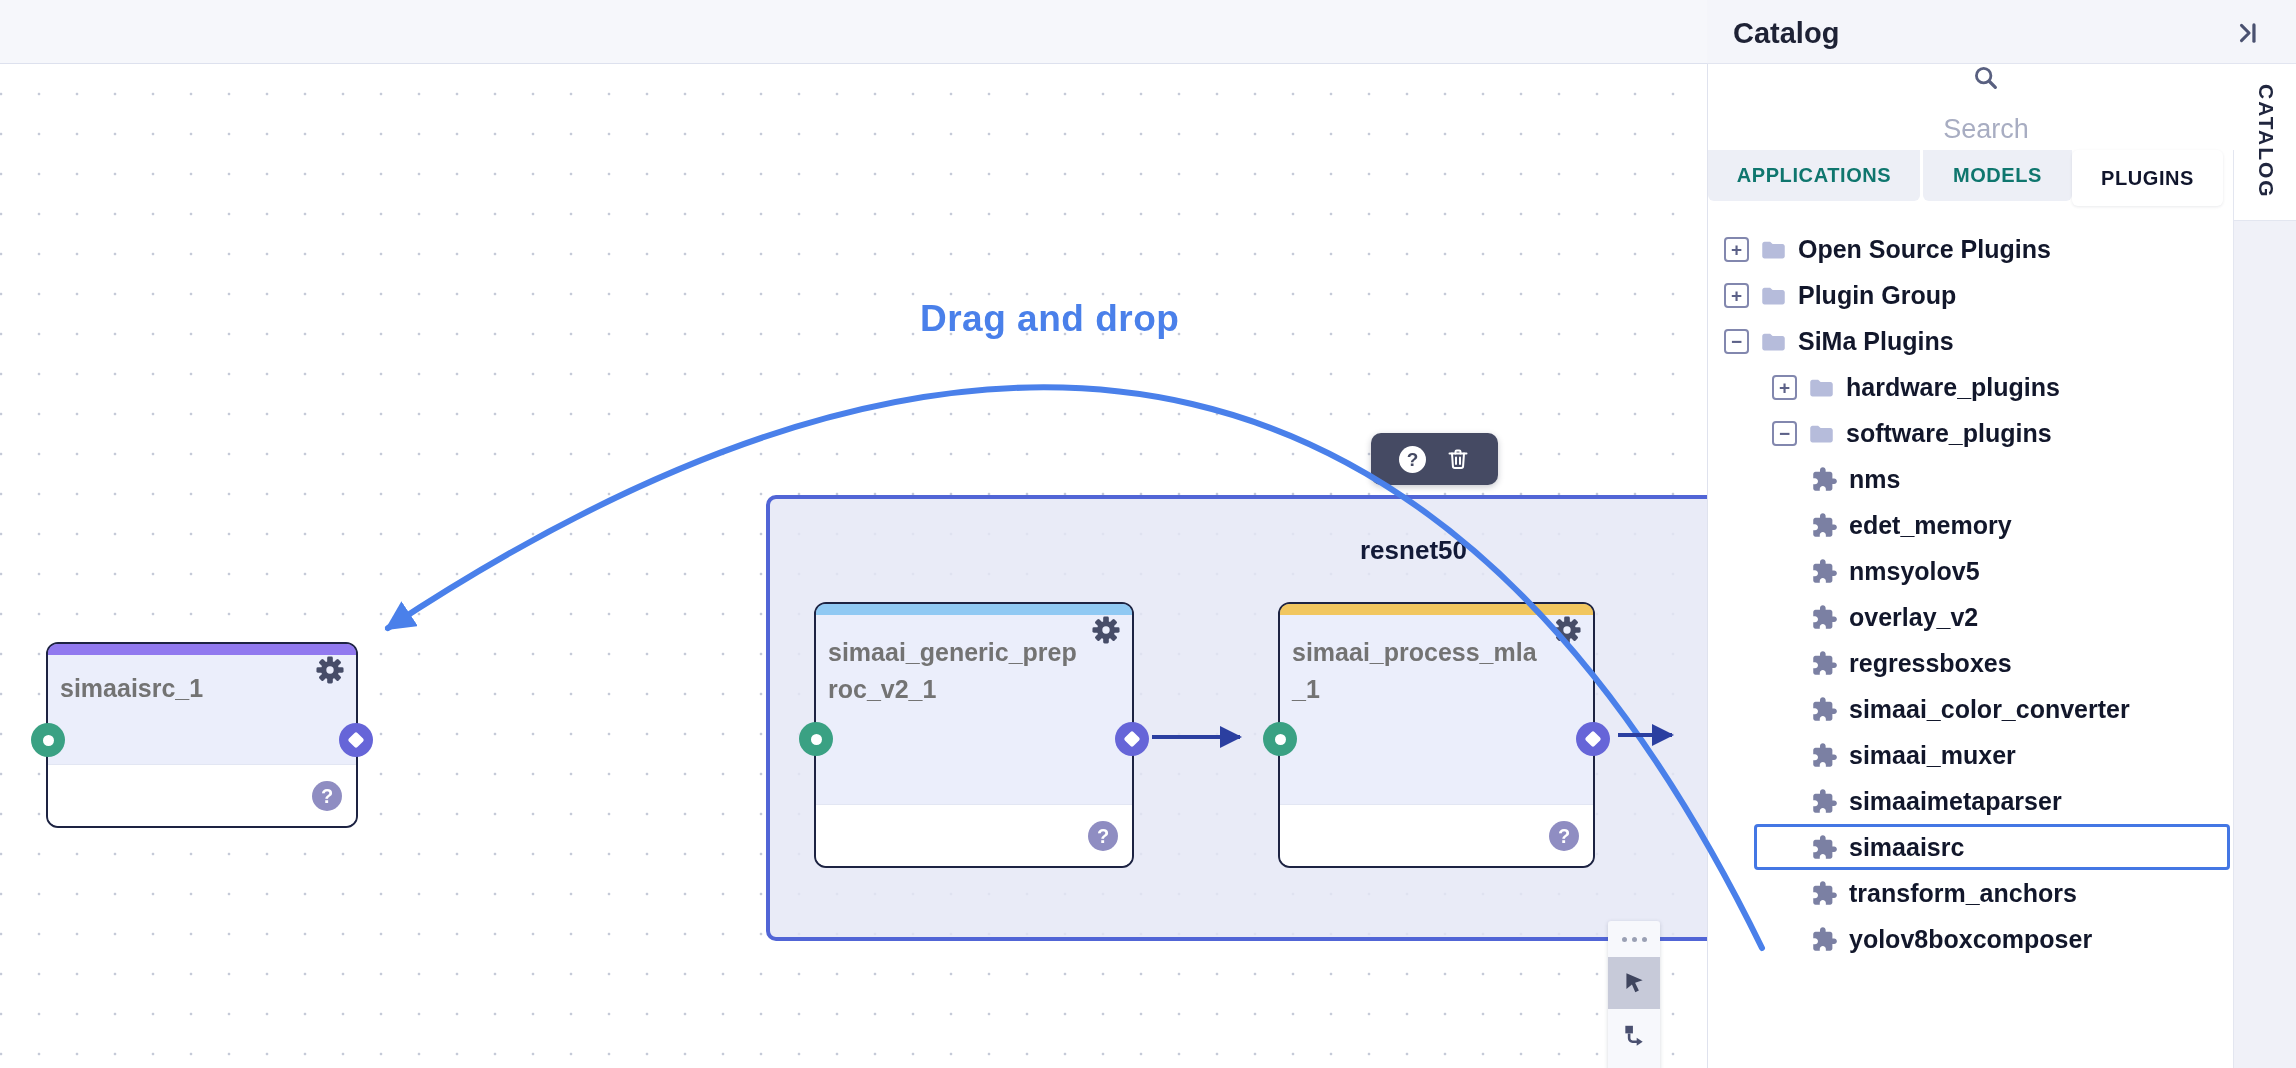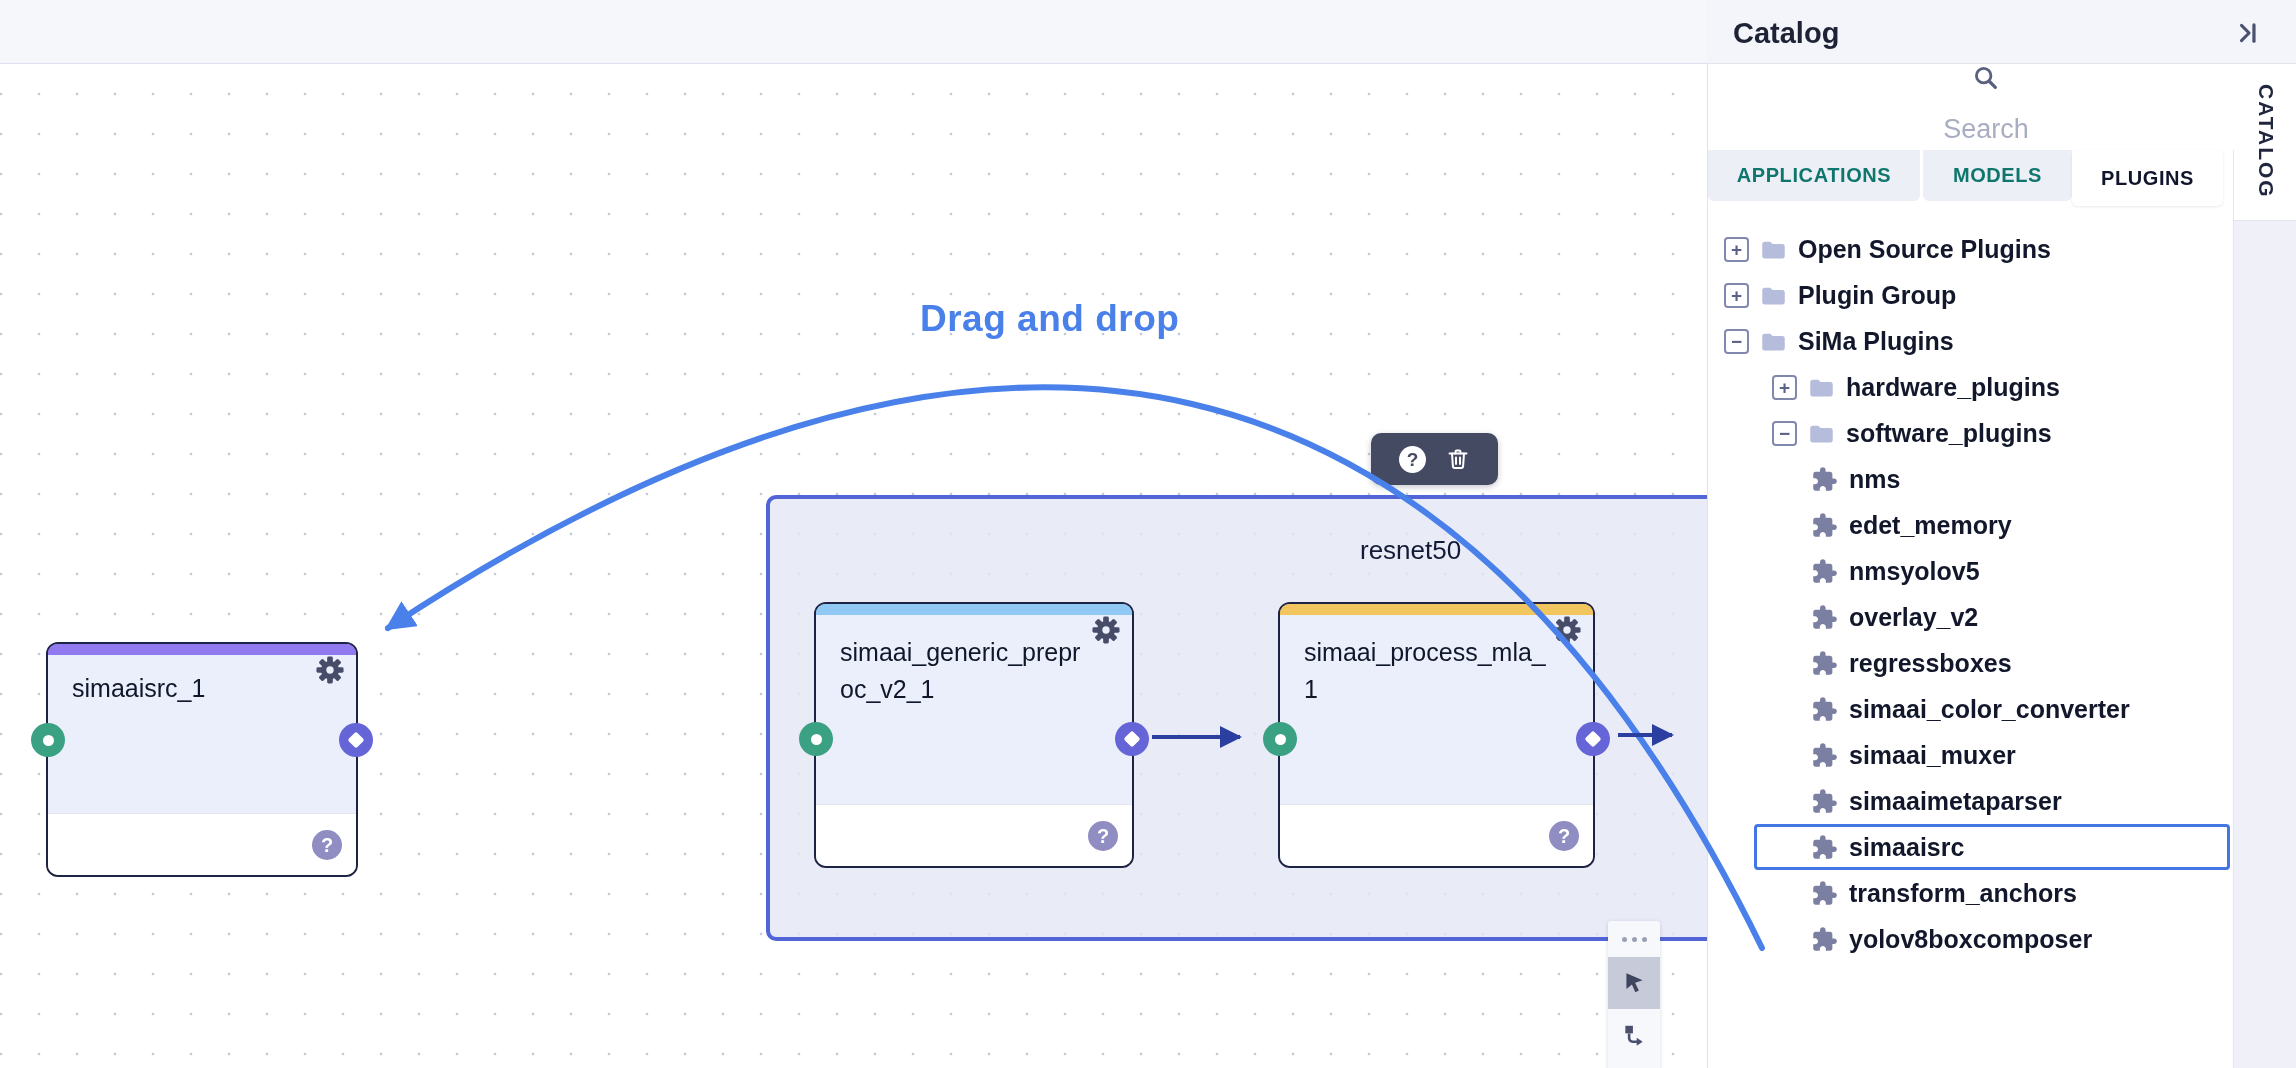--- a/index.html
+++ b/index.html
@@ -19,32 +19,32 @@
   }
 
   
   .group {
     position:absolute; left:766px; top:495px; width:960px; height:446px;
     background:rgba(228,231,245,0.82);
     border:4px solid #5165d6; border-radius:10px; z-index:10;
   }
   .group-title {
     position:absolute; left:590px; top:36px;
-    font-size:26px; font-weight:400; color:#131a38;
+    font-size:26px; font-weight:700; color:#131a38;
   }
 
   
   .node {
     position:absolute; background:#ebeefb; border:2px solid #1d2342;
     border-radius:12px; z-index:20; overflow:visible;
   }
   .node-strip { position:absolute; left:0; top:0; right:0; height:11px; border-radius:9px 9px 0 0; }
   .node-title {
-    position:absolute; left:24px; top:30px; right:46px;
-    font-size:25px; font-weight:400; color:#0f172a; line-height:37px;
+    position:absolute; left:12px; top:30px; right:46px;
+    font-size:25px; font-weight:700; color:#737373; line-height:37px;
     word-break:break-all;
   }
   .node-bottom {
     position:absolute; left:0; right:0; bottom:0; height:62px;
     background:#ffffff; border-top:1px solid #e2e6f3; border-radius:0 0 10px 10px;
   }
   .gear { position:absolute; top:10px; right:10px; width:32px; height:32px; }
   .qbadge {
     position:absolute; right:14px; bottom:15px; width:30px; height:30px;
     background:#8f8dc2; border-radius:50%; color:#fff; font-weight:800;
@@ -162,21 +162,21 @@
 </head>
 <body>
 
 <div class="canvas">
   <div class="topbar"></div>
 
   <div class="group">
     <div class="group-title">resnet50</div>
   </div>
 
-  <div class="node" style="left:46px; top:642px; width:312px; height:235px;">
+  <div class="node" style="left:46px; top:642px; width:312px; height:186px;">
     <div class="node-strip" style="background: rgb(145, 121, 239);"></div>
     <div class="node-title" style="top:26px;">simaaisrc_1</div>
     <svg class="gear" viewBox="0 0 26 26">
       <g fill="#474d68">
         <rect x="10.7" y="2" width="4.6" height="22" rx="1.2"></rect>
         <rect x="10.7" y="2" width="4.6" height="22" rx="1.2" transform="rotate(45 13 13)"></rect>
         <rect x="10.7" y="2" width="4.6" height="22" rx="1.2" transform="rotate(90 13 13)"></rect>
         <rect x="10.7" y="2" width="4.6" height="22" rx="1.2" transform="rotate(135 13 13)"></rect>
         <circle cx="13" cy="13" r="7.4"></circle>
       </g>

